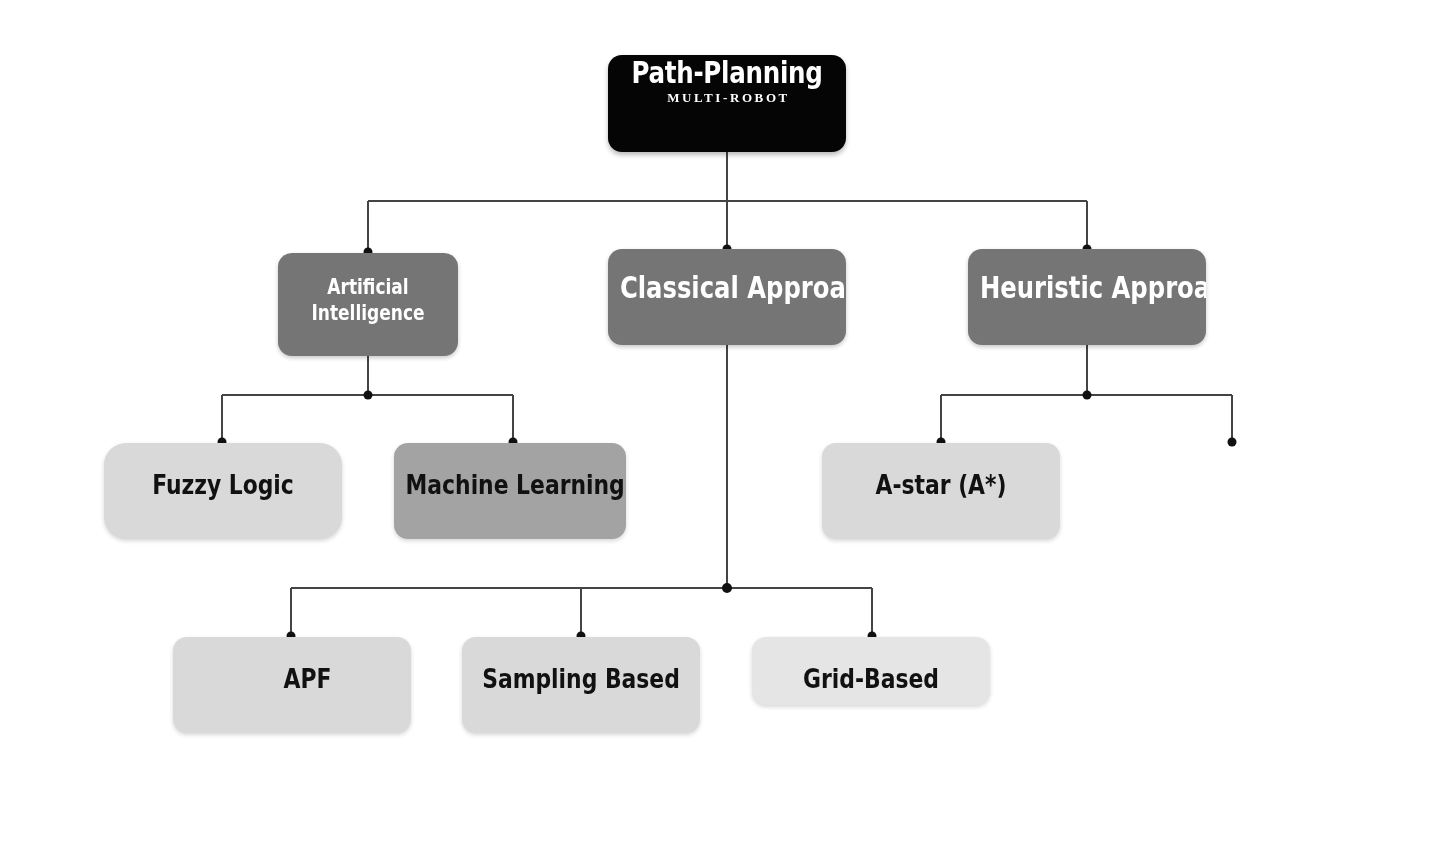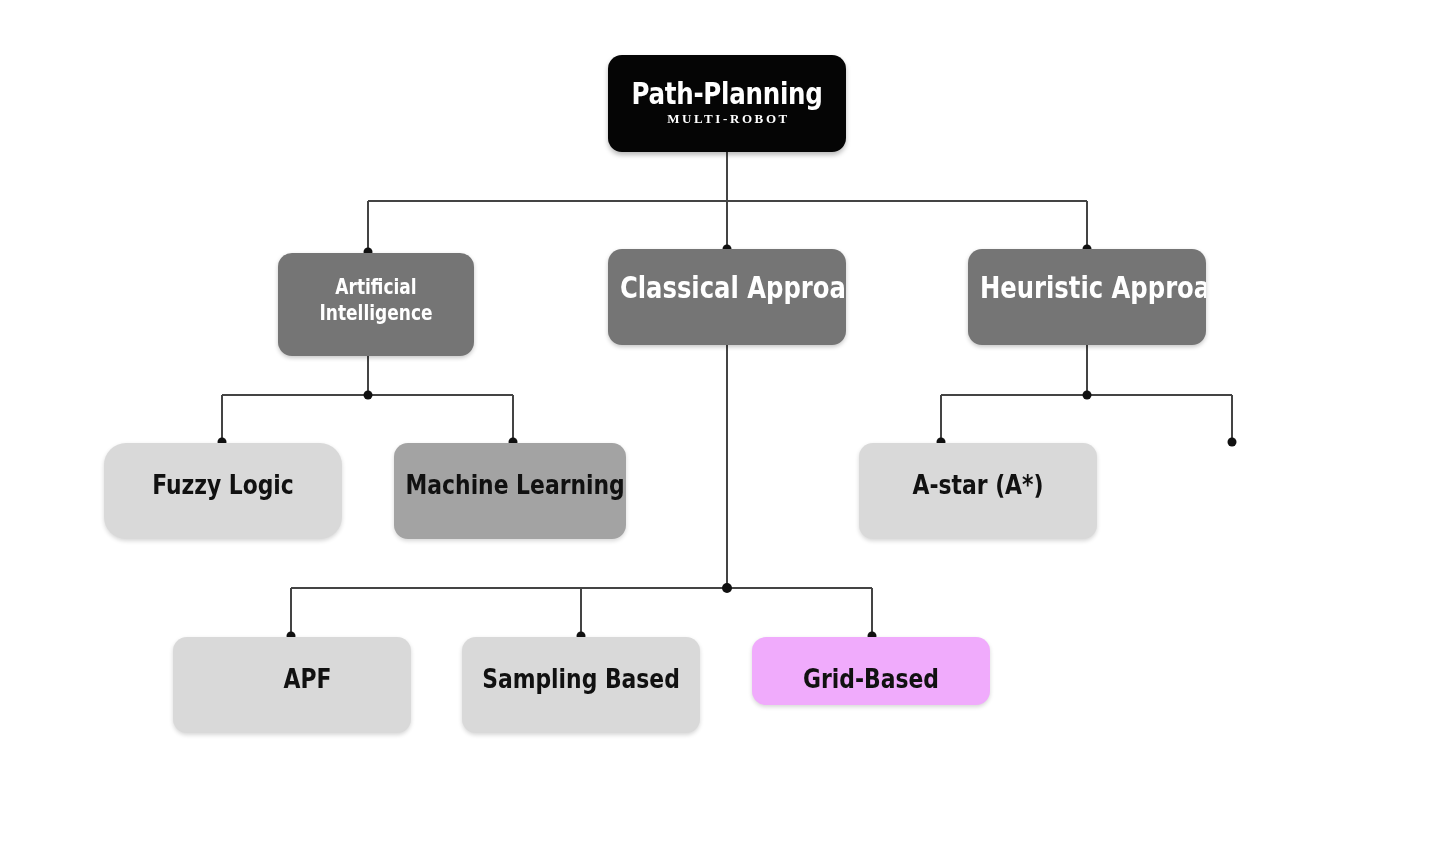--- a/index.html
+++ b/index.html
@@ -41,21 +41,20 @@
   .node .node-label {
     display: block;
     white-space: nowrap;
     text-align: center;
   }
 
   
   .node-root {
     background: #050505;
     box-shadow: 0 3px 5px rgba(0,0,0,0.28);
-    padding-top: 21px;
   }
   .node-root .title {
     color: #ffffff;
     font-family: "DejaVu Sans Condensed", "Liberation Sans Narrow", "Liberation Sans", sans-serif;
     font-weight: bold;
     font-size: 31px;
     line-height: 34px;
     letter-spacing: -0.3px;
     transform: scaleX(0.88);
   }
@@ -161,50 +160,50 @@
       <circle cx="581" cy="636" r="4.5"></circle>
       <circle cx="872" cy="636" r="4.5"></circle>
     </g>
   </svg>
 
   <div class="node node-root" style="left: 608px; top: 55px; width: 238px; height: 97px; background: rgb(5, 5, 5);">
     <span class="node-label title" style="color: rgb(255, 255, 255);">Path-Planning</span>
     <span class="node-label subtitle" style="color: rgb(255, 255, 255);">MULTI-ROBOT</span>
   </div>
 
-  <div class="node node-mid stacked" style="left: 278px; top: 253px; width: 196px; height: 103px; background: rgb(117, 117, 117);">
+  <div class="node node-mid stacked" style="left: 278px; top: 253px; width: 180px; height: 103px; background: rgb(117, 117, 117);">
     <span class="node-label" style="color: rgb(255, 255, 255);">Artificial Intelligence</span>
   </div>
 
   <div class="node node-mid wide" style="left: 608px; top: 249px; width: 238px; height: 96px; background: rgb(117, 117, 117);">
     <span class="node-label" style="color: rgb(255, 255, 255);">Classical Approach</span>
   </div>
 
   <div class="node node-mid wide" style="left: 968px; top: 249px; width: 238px; height: 96px; background: rgb(117, 117, 117);">
     <span class="node-label" style="color: rgb(255, 255, 255);">Heuristic Approach</span>
   </div>
 
   <div class="node node-leaf" style="left: 104px; top: 443px; width: 238px; height: 96px; background: rgb(217, 217, 217); border-radius: 22px;">
     <span class="node-label" style="color: rgb(17, 17, 17);">Fuzzy Logic</span>
   </div>
 
   <div class="node node-leaf" style="left: 394px; top: 443px; width: 232px; height: 96px; background: #a3a3a3;">
     <span class="node-label" style="color: rgb(17, 17, 17);">Machine Learning</span>
   </div>
 
-  <div class="node node-leaf" style="left: 822px; top: 443px; width: 238px; height: 96px; background: rgb(217, 217, 217); margin-left: 37px;">
+  <div class="node node-leaf" style="left: 822px; top: 443px; width: 238px; height: 96px; background: rgb(217, 217, 217);">
     <span class="node-label" style="color: rgb(17, 17, 17);">A-star (A*)</span>
   </div>
 
 
   <div class="node node-leaf" style="left: 173px; top: 637px; width: 238px; height: 96px; background: rgb(217, 217, 217); padding-left: 31px;">
     <span class="node-label" style="color: rgb(17, 17, 17);">APF</span>
   </div>
 
   <div class="node node-leaf" style="left: 462px; top: 637px; width: 238px; height: 96px; background: rgb(217, 217, 217);">
     <span class="node-label" style="color: rgb(17, 17, 17);">Sampling Based</span>
   </div>
 
-  <div class="node node-leaf" style="left: 752px; top: 637px; width: 238px; height: 68px; background: #f0abfc;">
+  <div class="node node-leaf" style="left: 752px; top: 637px; width: 238px; height: 68px; background: #e5e5e5;">
     <span class="node-label" style="color: rgb(17, 17, 17);">Grid-Based</span>
   </div>
 
 </div>
 
 </body></html>

